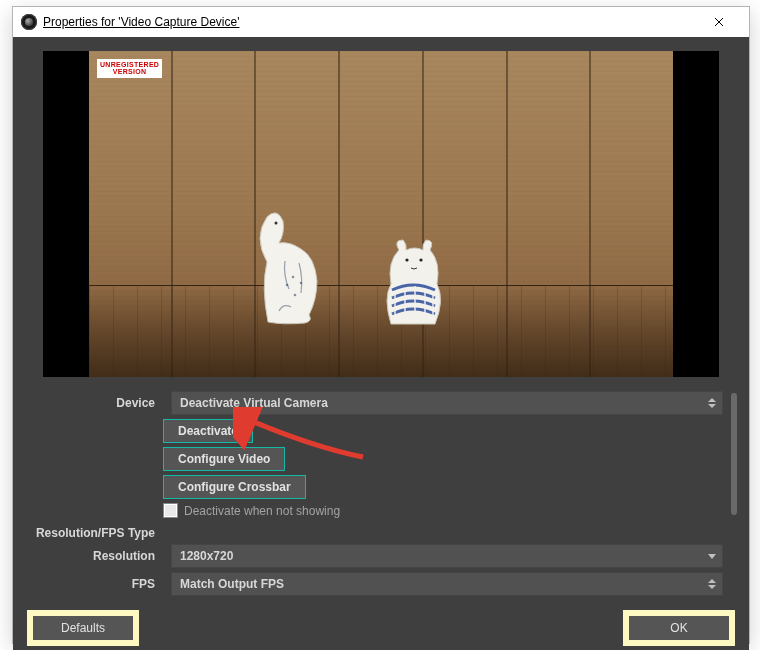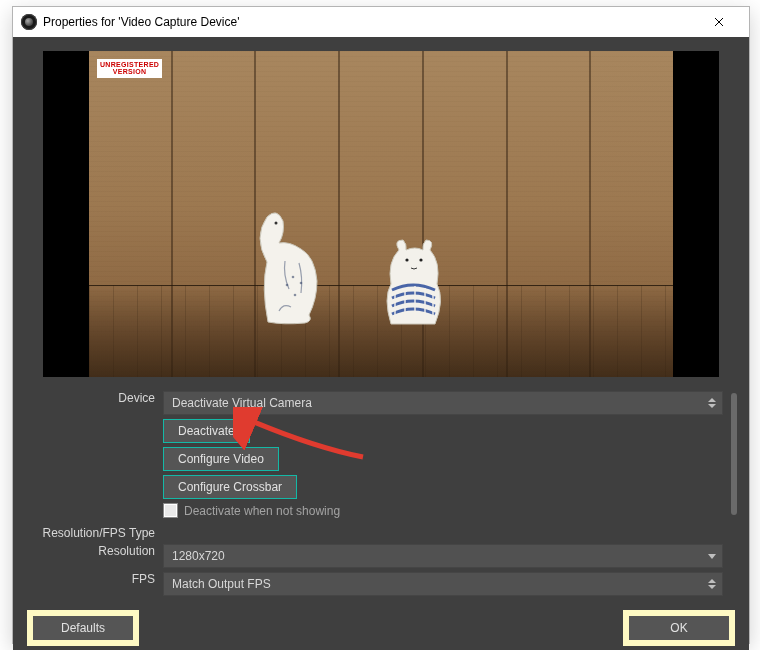--- a/index.html
+++ b/index.html
@@ -25,20 +25,21 @@
     background: #fff;
   }
   
   .titlebar {
     height: 30px;
     background: #ffffff;
     display: flex;
     align-items: center;
     padding: 0 8px 0 8px;
     flex: none;
+    text-decoration: underline;
   }
   .app-icon {
     width: 16px;
     height: 16px;
     border-radius: 50%;
     background: #1a1a1a;
     position: relative;
     margin-right: 6px;
     box-shadow: inset 0 0 0 1px #444;
   }
@@ -162,23 +163,24 @@
   .scroll-thumb {
     position: absolute;
     left: 2px; right: 2px;
     top: 0;
     height: 60%;
     background: #6a6a6a;
     border-radius: 3px;
   }
   .row {
     display: flex;
-    align-items: flex-start;
+    align-items: center;
     margin: 2px 0 4px 0;
-    gap: 8px;
+    gap: 16px;
+    font-weight: bold;
   }
   .label {
     width: 120px;
     text-align: right;
     color: #d7d7d7;
     font-size: 12px;
   }
   .ctl { flex: 1; }
   .combo {
     position: relative;

